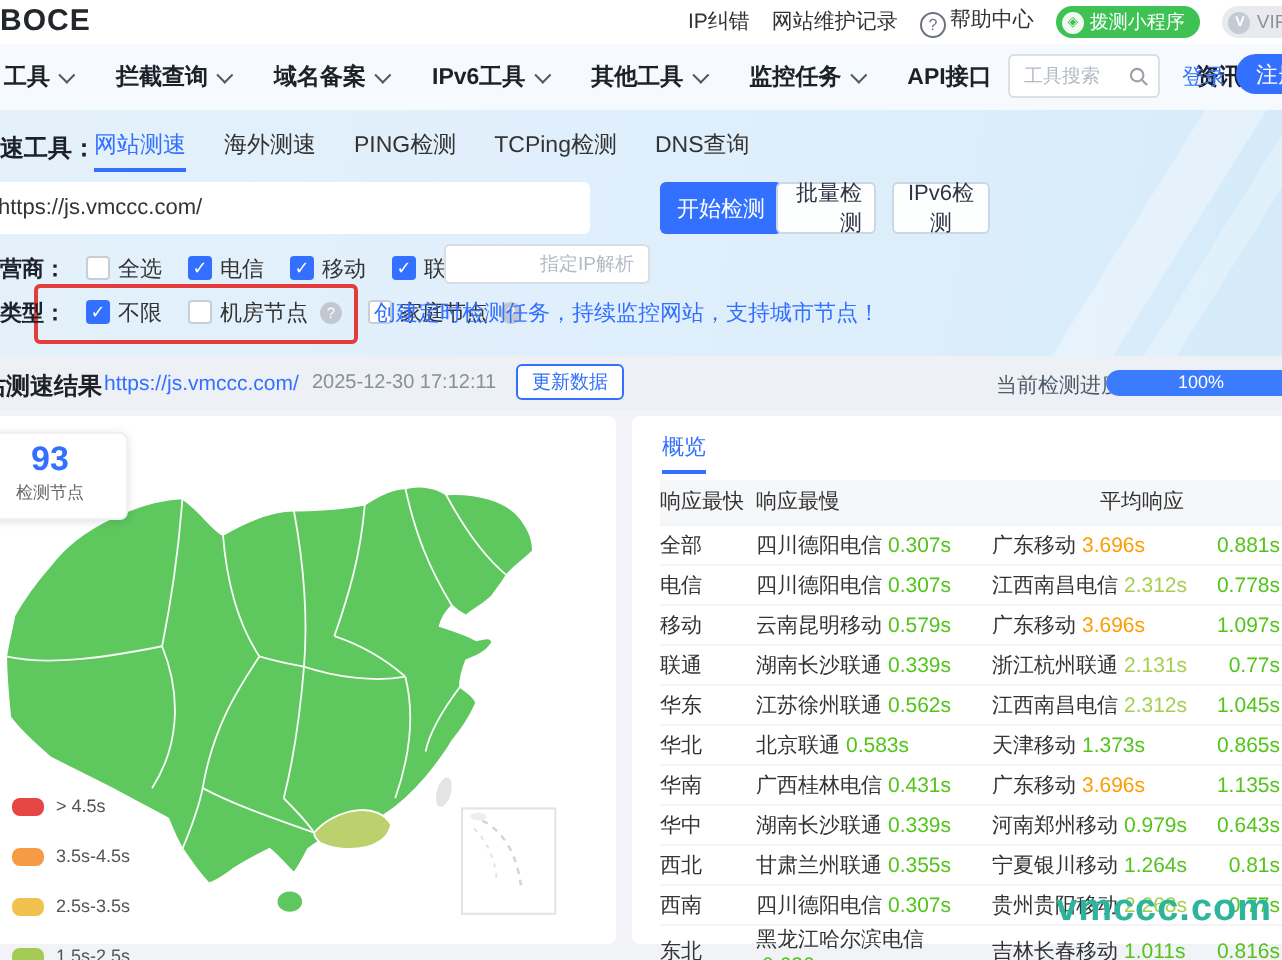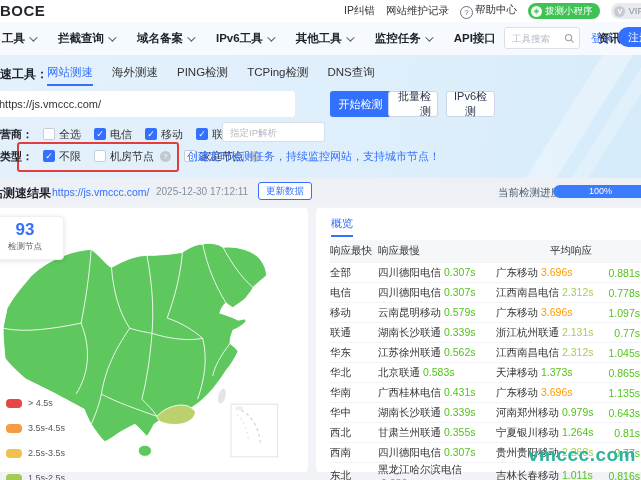--- a/index.html
+++ b/index.html
@@ -38,21 +38,21 @@
   .hero-btn{top:36px;height:26px;border-radius:3px;font-size:11px;box-sizing:border-box;display:flex;align-items:center;justify-content:center;}
   #btn-start{left:330px;width:61px;background:#3370ff;color:#fff;border:0;}
   #btn-batch{left:388px;width:50px;background:#fdfefe;color:#2c3549;border:1px solid #ccd6e8;text-align:right;}
   #btn-ipv6{left:446px;width:49px;background:#fdfefe;color:#2c3549;border:1px solid #ccd6e8;text-align:center;}
   .row-label{font-size:11px;color:#1d2129;font-weight:bold;}
   #isp-row{left:0;top:70px;height:18px;display:flex;align-items:center;gap:0;}
   .cb-item{display:flex;align-items:center;gap:4px;margin-right:13px;font-size:11px;color:#333;}
   .cb{width:12px;height:12px;border-radius:2px;box-sizing:border-box;display:flex;align-items:center;justify-content:center;}
   .cb.on{background:#3370ff;color:#fff;font-size:9px;}
   .cb.off{background:#fff;border:1px solid #c9ced6;}
-  #ip-input{left:222px;top:67px;width:103px;height:20px;border:1px solid #d9dde4;border-radius:3px;font-size:9.5px;padding:6px 7px;outline:0;box-sizing:border-box;color:#333;}
+  #ip-input{left:222px;top:67px;width:103px;height:20px;border:1px solid #d9dde4;border-radius:3px;font-size:9.5px;padding:6px 7px;outline:0;box-sizing:border-box;color:#333;text-align:right;}
   #ip-input::placeholder{color:#b4bac4;}
   #node-row{left:0;top:92px;height:18px;display:flex;align-items:center;}
   #node-highlight{left:17px;top:87px;width:158px;height:26px;border:2px solid #e23c3c;border-radius:3px;}
   .help{width:11px;height:11px;border-radius:50%;background:#c2c8d1;color:#fff;font-size:7.5px;display:inline-flex;align-items:center;justify-content:center;margin-left:2px;}
   #tip{left:187px;top:94px;font-size:11px;color:#3370ff;}
   
   #result-bar{left:0;top:178px;width:641px;height:27px;background:#edf0f4;}
   #result-title{left:-9px;top:7px;font-size:12px;font-weight:bold;color:#1d2129;white-space:nowrap;}
   #result-url{left:52px;top:8px;font-size:10.5px;color:#3370ff;text-decoration:none;}
   #result-time{left:156px;top:8px;font-size:10px;color:#86909c;}

